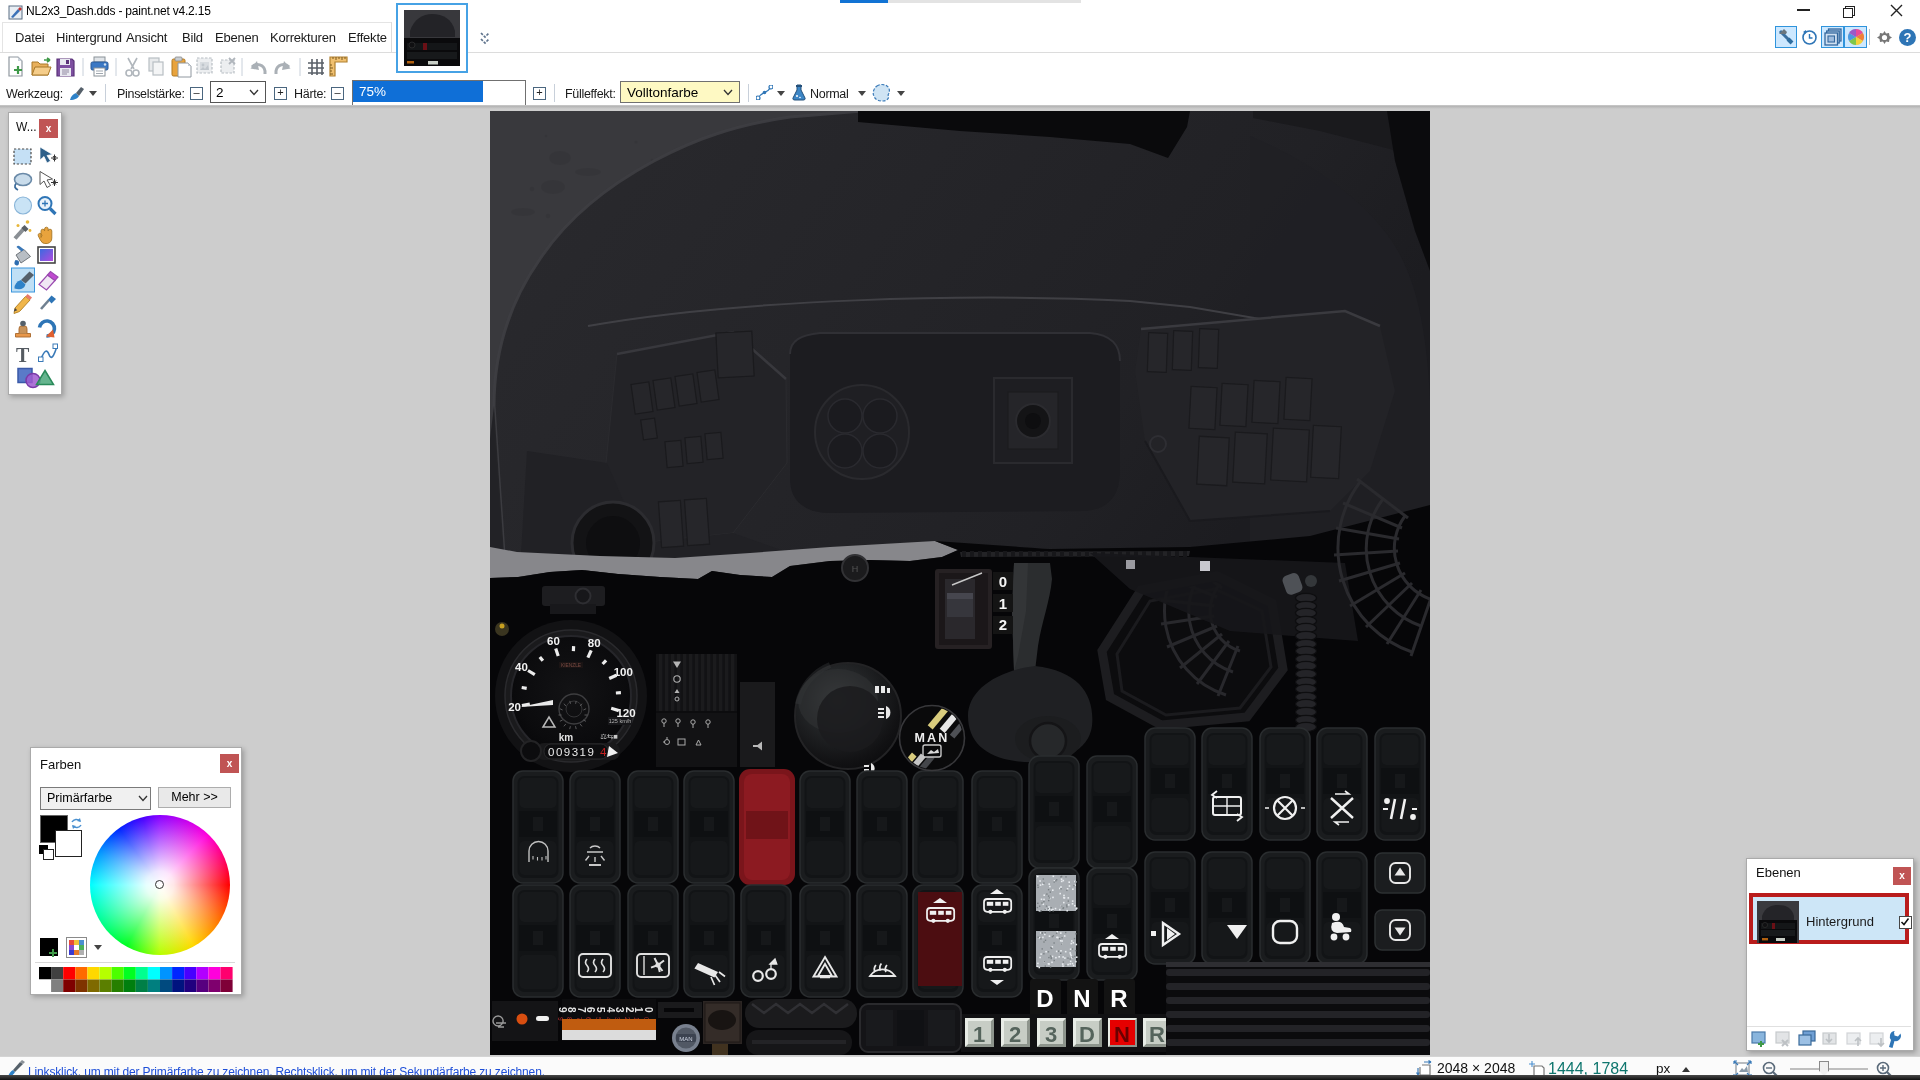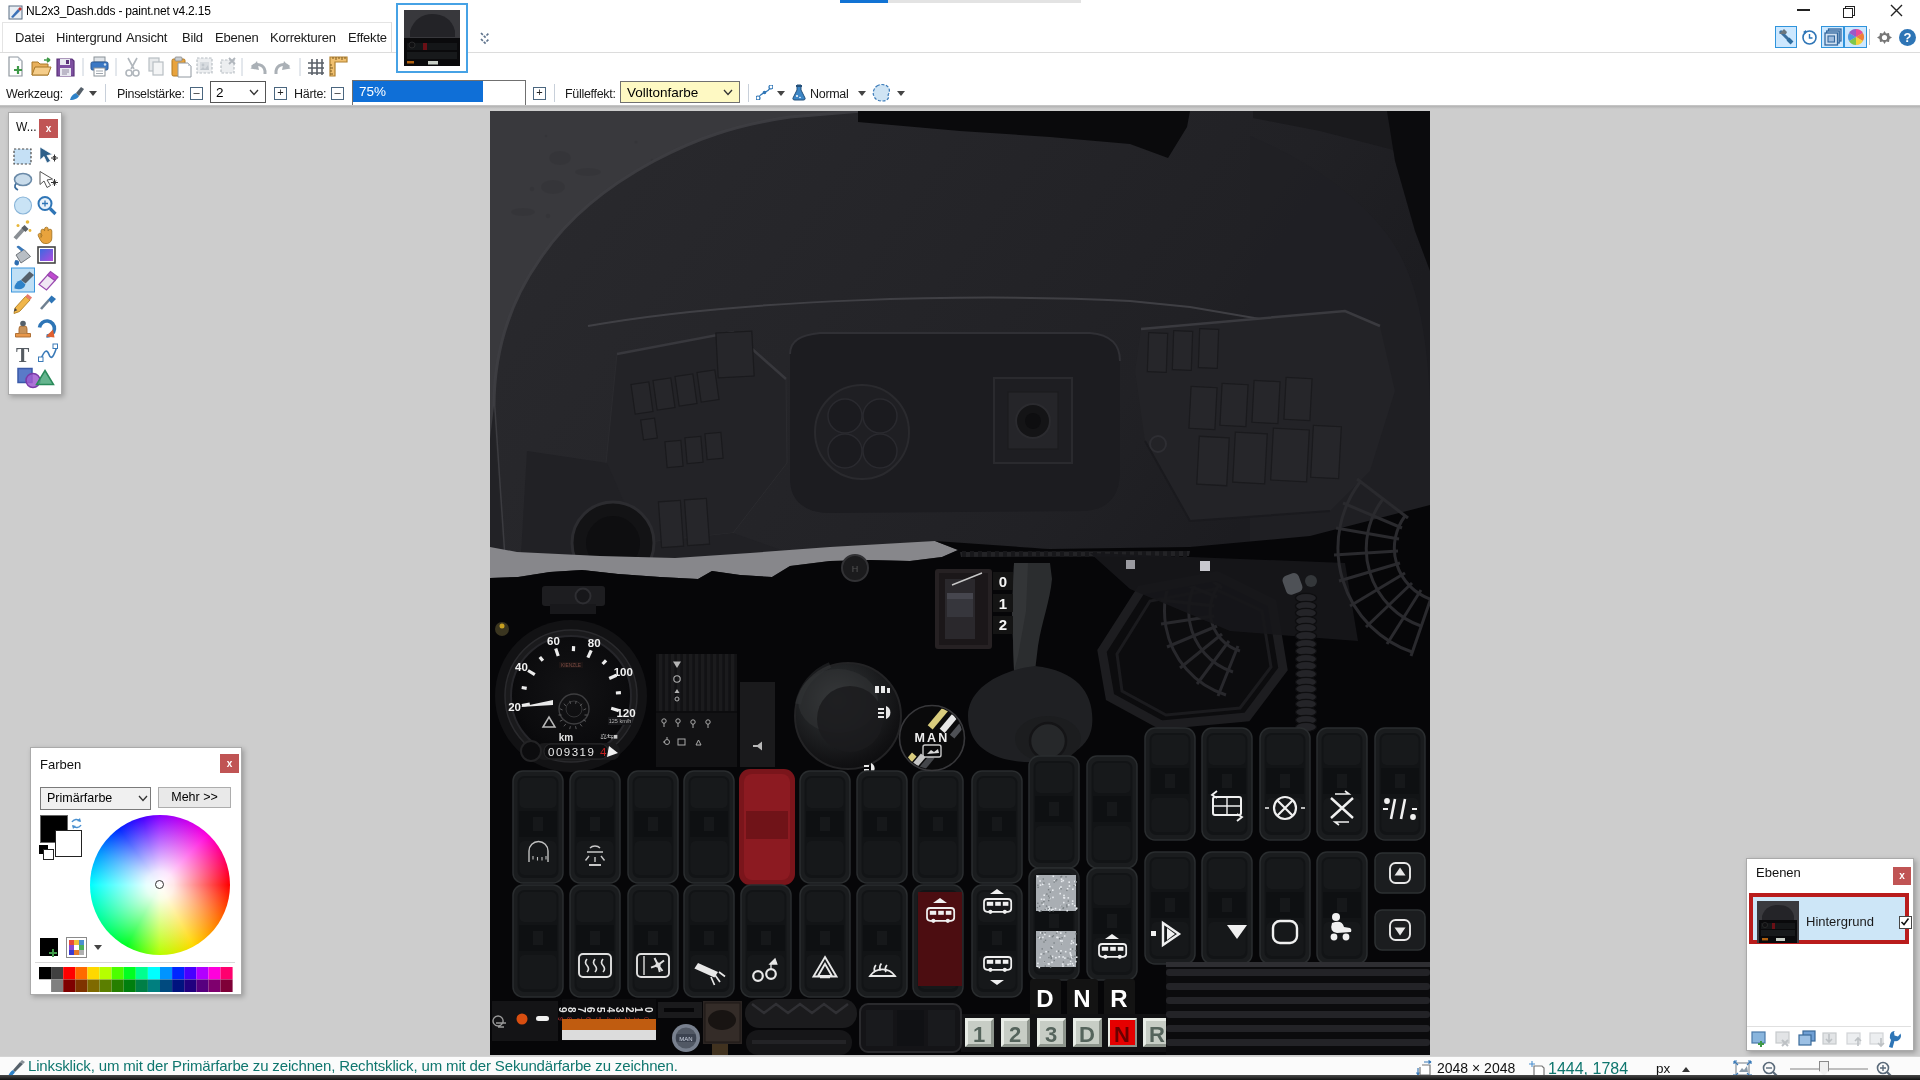--- a/index.html
+++ b/index.html
@@ -1264,21 +1264,21 @@
     <path d="M144,1 a5.5,5.5 0 0 0 -5,4 a5.5,5.5 0 0 0 1,5 l-2,7 l3.5,1 l2,-7 a5.5,5.5 0 0 0 6,-3 a5.5,5.5 0 0 0 0,-4.5 l-2.5,3 l-3.5,-1 l-0.5,-3.5 Z" fill="#2e75b6"></path>
   </svg>
 </div>
 
 <div class="a" id="statusbar">
   <svg class="a" style="left:6px;top:2px" width="20" height="20" viewBox="0 0 20 20">
     <path d="M2,18 C3,14 5,12 7,11 L9,13 C8,15 6,17 2,18 Z" fill="#2e82c8"></path>
     <path d="M7,11 L14,3 L17,5 L9,13 Z" fill="#55606a"></path>
     <path d="M14,3 L16,1 L19,3 L17,5 Z" fill="#8a9198"></path>
   </svg>
-  <div class="a" style="left:28px;top:0;font-size:15px;letter-spacing:-0.15px;color:#0f766e;">Linksklick, um mit der Primärfarbe zu zeichnen, Rechtsklick, um mit der Sekundärfarbe zu zeichnen.</div>
+  <div class="a" style="left:28px;top:8px;font-size:12px;letter-spacing:-0.15px;color:#1d4ed8;">Linksklick, um mit der Primärfarbe zu zeichnen, Rechtsklick, um mit der Sekundärfarbe zu zeichnen.</div>
   <svg class="a" style="left:1416px;top:3px" width="18" height="18" viewBox="0 0 18 18">
     <path d="M8,2 h7 m0,0 l-2.5,-1.5 m2.5,1.5 l-2.5,1.5 M2,8 v7 m0,0 l-1.5,-2.5 m1.5,2.5 l1.5,-2.5" stroke="#3a7ab8" stroke-width="1.2" fill="none"></path>
     <path d="M6,5 h8 v10 h-10 v-8" fill="#fff" stroke="#777" stroke-width="1.2"></path>
   </svg>
   <div class="a" style="left:1437px;top:3px;font-size:14px;color:#111;">2048 × 2048</div>
   <svg class="a" style="left:1528px;top:3px" width="18" height="18" viewBox="0 0 18 18">
     <path d="M4,1 v6 M1,4 h6" stroke="#4a90d0" stroke-width="1.1"></path>
     <path d="M6,6 h8 l2,2 v8 h-10 Z" fill="#fff" stroke="#777" stroke-width="1.2"></path>
   </svg>
   <div class="a" style="left:1548px;top:3px;font-size:16px;color:#0f766e;">1444, 1784</div>

